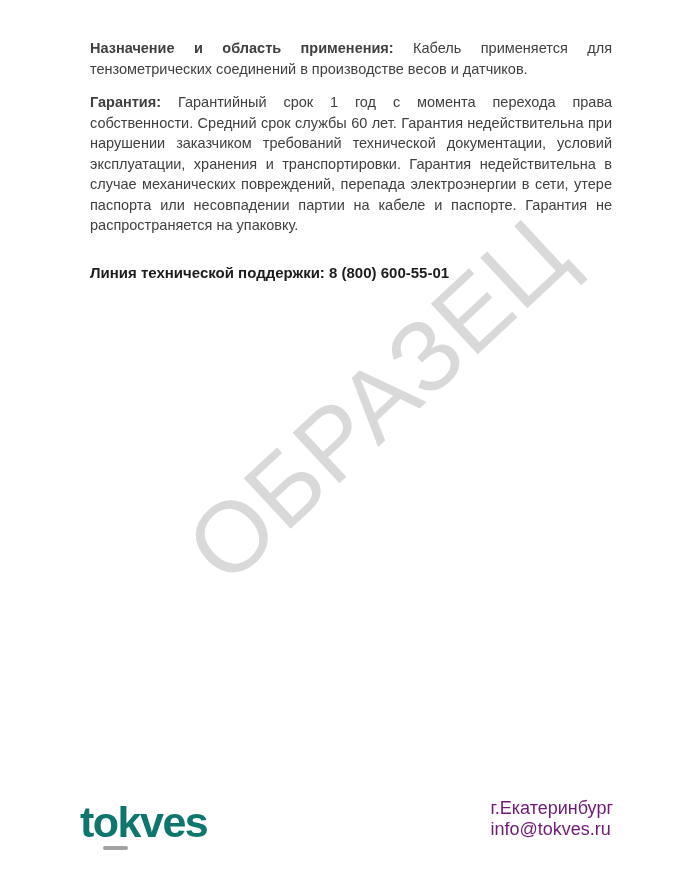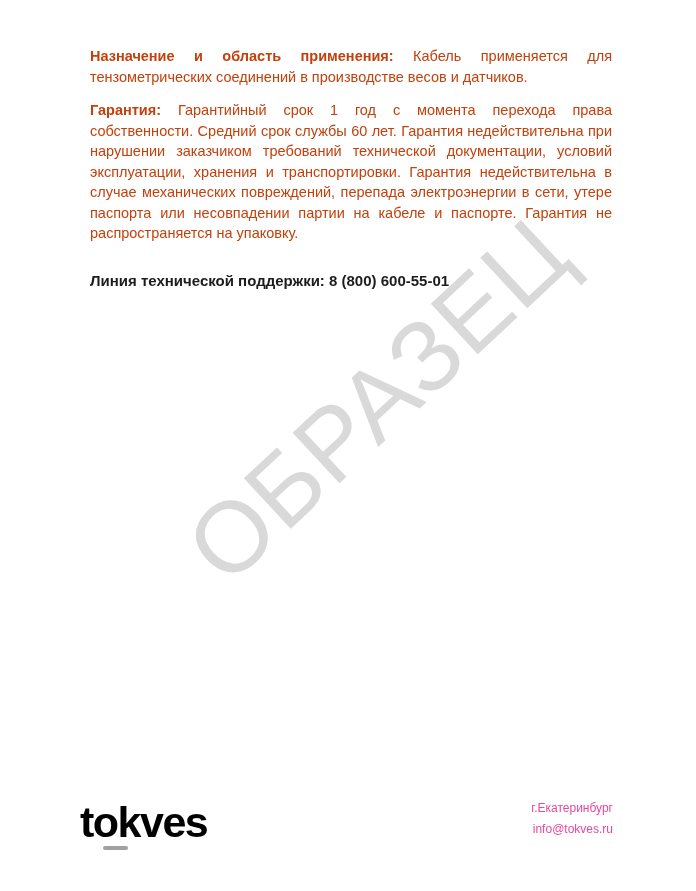--- a/index.html
+++ b/index.html
@@ -29,24 +29,24 @@
     user-select: none;
   }
   .content {
     position: absolute;
     left: 90px;
     right: 84px;
     top: 38px;
     z-index: 1;
   }
   .doc-para {
-    margin: 8px 0 13px 0;
+    margin: 0 0 13px 0;
     font-size: 14.5px;
     line-height: 20.5px;
-    color: #c2410c;
+    color: #404040;
     text-align: justify;
     text-align-last: left;
   }
   .doc-para b {
     font-weight: bold;
   }
   .support-line {
     margin-top: 28px;
     font-size: 15px;
     font-weight: bold;
@@ -54,41 +54,40 @@
     text-align: left;
   }
   .footer-logo {
     position: absolute;
     left: 80px;
     top: 801px;
     z-index: 1;
     font-size: 43px;
     font-weight: bold;
     letter-spacing: -1.5px;
-    color: #000000;
+    color: #0f766e;
     line-height: 1;
   }
   .logo-o-underline {
     position: absolute;
     left: 23px;
     top: 45px;
     width: 25px;
     height: 4px;
     border-radius: 2px;
     background: #a1a1a1;
   }
   .footer-contacts {
     position: absolute;
     right: 83px;
     top: 798px;
     z-index: 1;
-    text-align: right;
-    font-size: 12px;
+    font-size: 18px;
     line-height: 21px;
-    color: #ec4899;
+    color: #701a75;
   }
 </style>
 </head>
 <body>
 
 <div class="page">
 
   <div class="watermark">ОБРАЗЕЦ</div>
 
   <div class="content">

